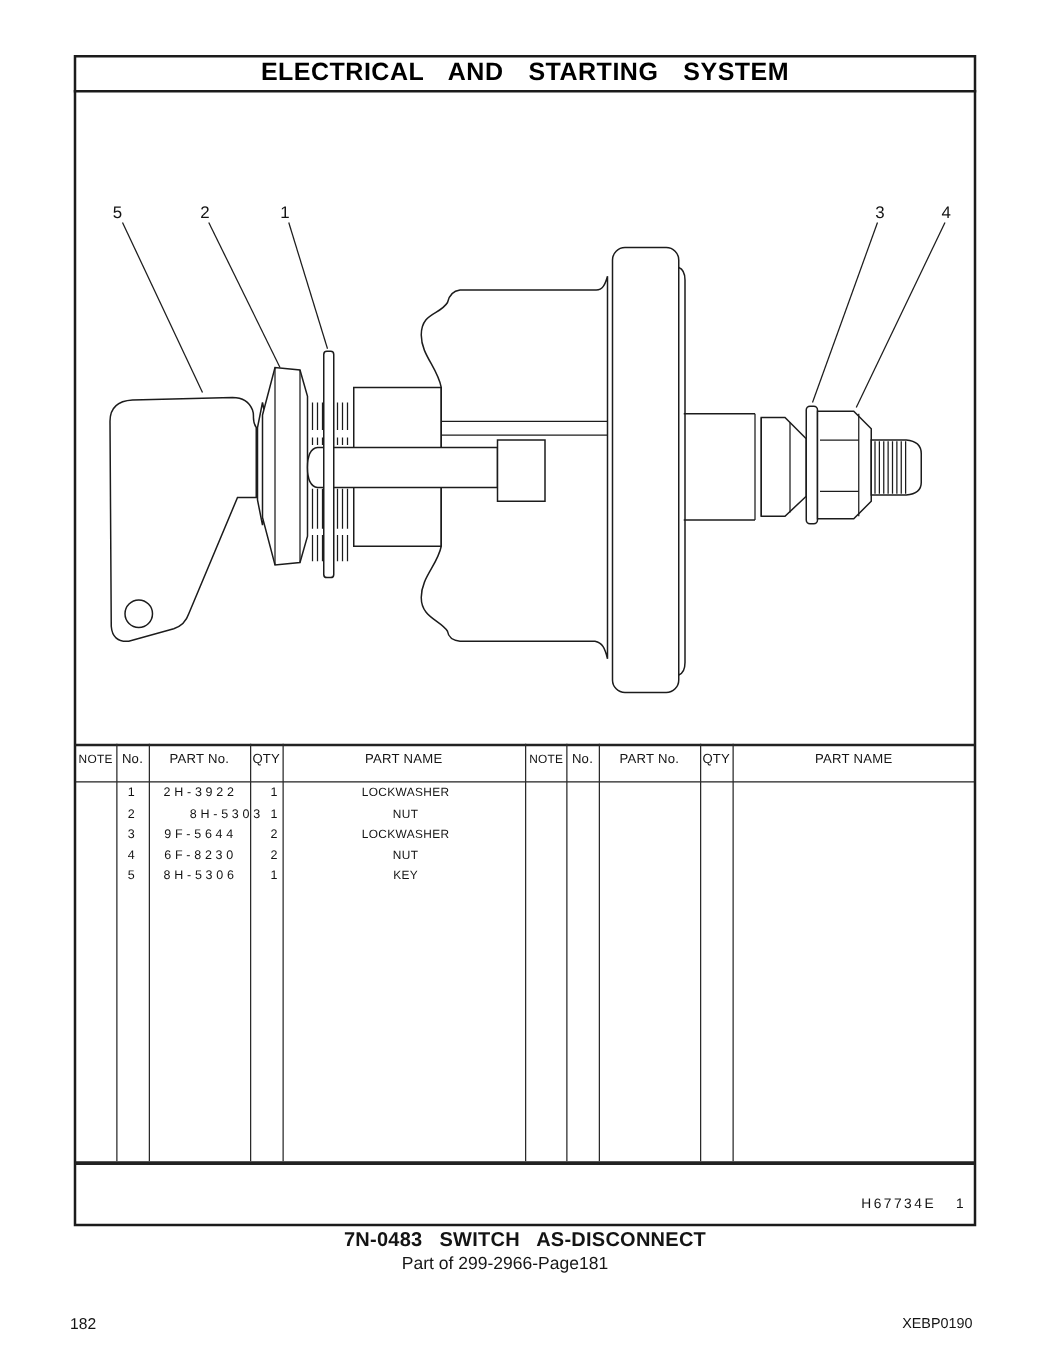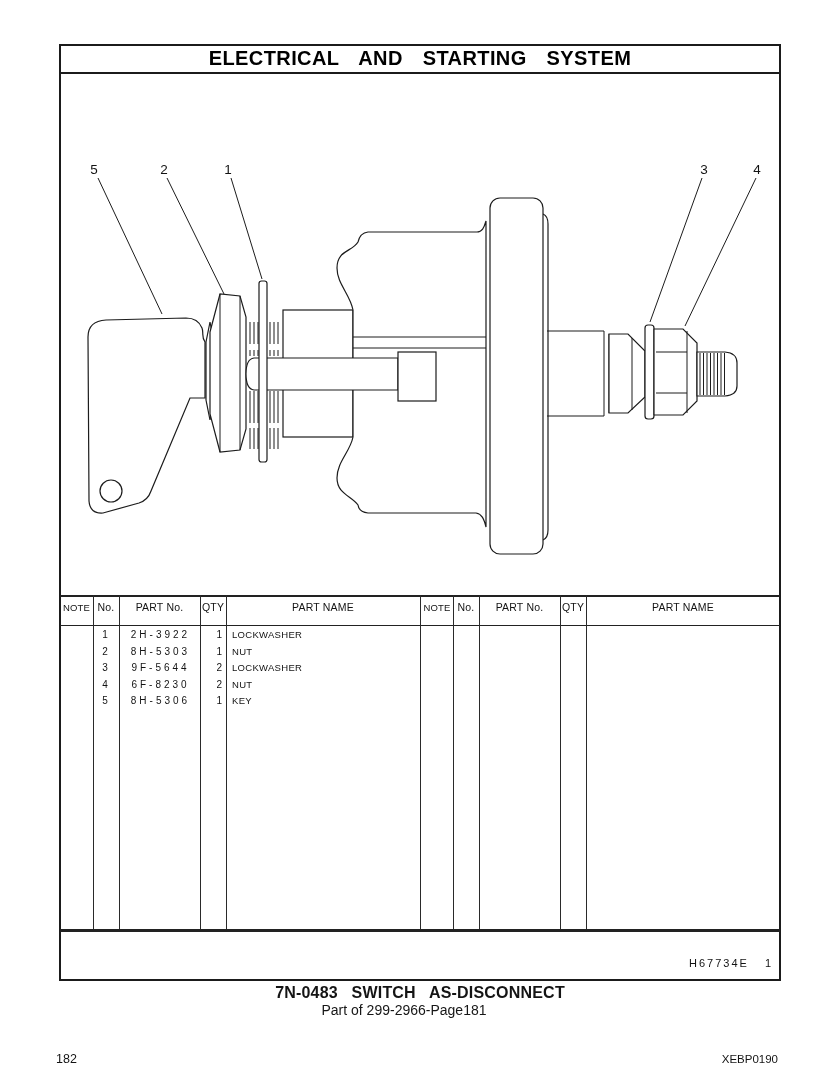--- a/index.html
+++ b/index.html
@@ -19,21 +19,21 @@
   .diagram-svg{left:60px;top:76px;}
   
   .hline{background:#222;}
   .vline{background:#2a2a2a;}
   .hdr{top:601px;font-size:10.5px;color:#131313;text-align:center;letter-spacing:.2px;}
   .hdr.small{font-size:9.5px;top:602px;}
   .trow{position:absolute;height:16px;font-size:10px;color:#131313;line-height:12px;}
   .c-no{left:93px;width:24px;text-align:center;}
   .c-part{left:121px;width:79px;text-align:center;letter-spacing:3px;}
   .c-qty{left:198px;width:24px;text-align:right;}
-  .c-name{left:232px;width:185px;text-align:left;font-size:9.5px;letter-spacing:.3px;}
+  .c-name{left:232px;width:185px;text-align:center;font-size:9.5px;letter-spacing:.3px;}
   .doc-ref{top:957px;right:68px;font-size:11px;letter-spacing:2px;color:#131313;}
   .doc-ref .sheet{margin-left:16px;letter-spacing:1px;}
   .caption-title{
     left:0;top:984px;width:840px;text-align:center;
     font-size:16px;font-weight:bold;word-spacing:9px;letter-spacing:.2px;color:#141414;
   }
   .caption-sub{left:0;top:1002px;width:808px;text-align:center;font-size:14px;color:#161616;}
   .page-number{left:56px;top:1052px;font-size:12.5px;color:#141414;}
   .footer-code{right:62px;top:1053px;font-size:11.5px;color:#141414;}
   svg .ln{stroke:#1c1c1c;stroke-width:1.2;fill:none;}
@@ -157,21 +157,21 @@
 <div class="abs hdr" style="left:479px;width:81px;">PART No.</div>
 <div class="abs hdr" style="left:560px;width:26px;">QTY</div>
 <div class="abs hdr" style="left:586px;width:194px;">PART NAME</div>
 
 <div class="abs" style="left:0;top:629px;width:840px;height:300px;">
     <div class="trow c-no" style="top: 0px;">1</div>
     <div class="trow c-part" style="top: 0px;">2H-3922</div>
     <div class="trow c-qty" style="top: 0px;">1</div>
     <div class="trow c-name" style="top: 0px;">LOCKWASHER</div>
     <div class="trow c-no" style="top: 17px;">2</div>
-    <div class="trow c-part" style="top: 17px;">8H-5303</div>
+    <div class="trow c-part" style="top: 17px; padding-left: 21px;">8H-5303</div>
     <div class="trow c-qty" style="top: 17px;">1</div>
     <div class="trow c-name" style="top: 17px;">NUT</div>
     <div class="trow c-no" style="top: 33px;">3</div>
     <div class="trow c-part" style="top: 33px;">9F-5644</div>
     <div class="trow c-qty" style="top: 33px;">2</div>
     <div class="trow c-name" style="top: 33px;">LOCKWASHER</div>
     <div class="trow c-no" style="top: 50px;">4</div>
     <div class="trow c-part" style="top: 50px;">6F-8230</div>
     <div class="trow c-qty" style="top: 50px;">2</div>
     <div class="trow c-name" style="top: 50px;">NUT</div>

